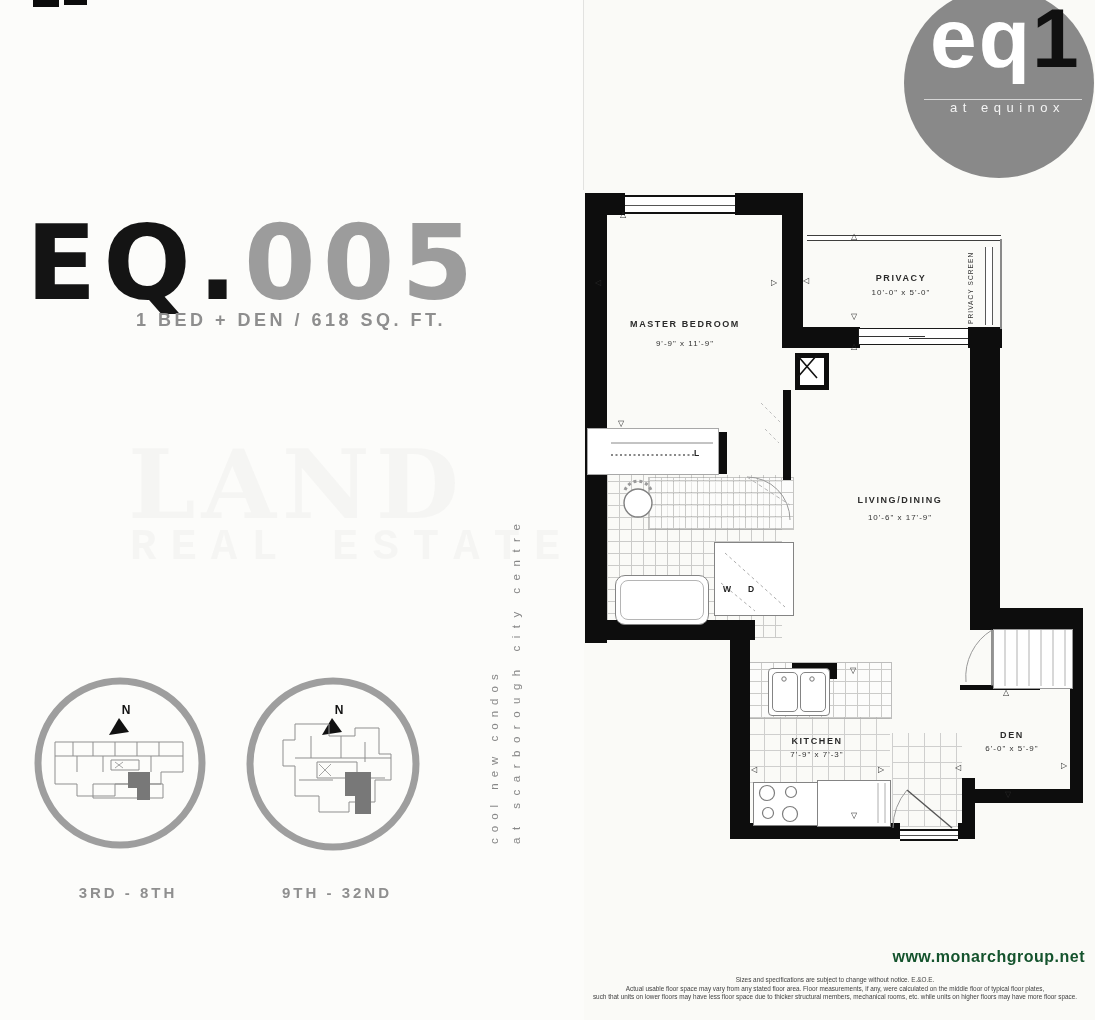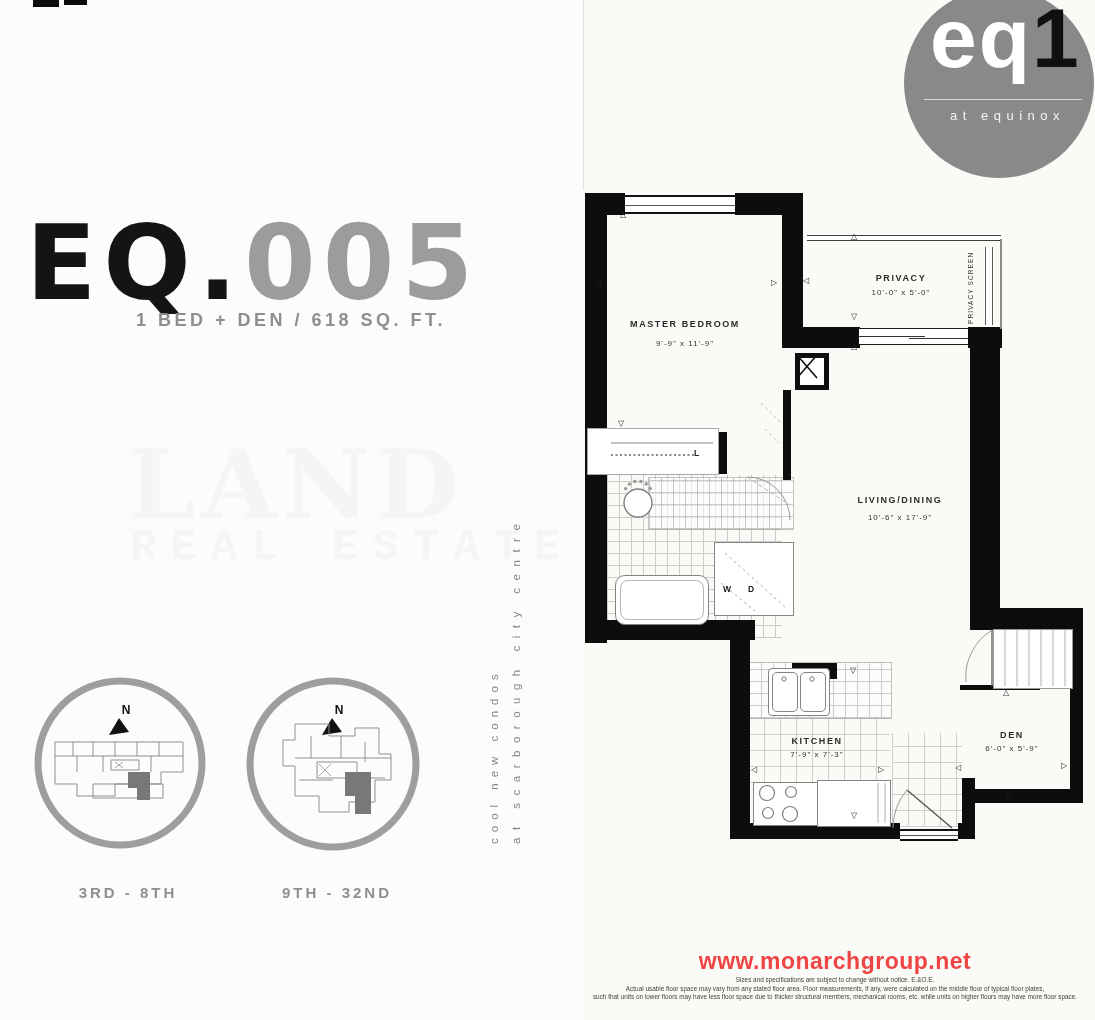--- a/index.html
+++ b/index.html
@@ -28,21 +28,21 @@
   .vt{position:absolute;white-space:nowrap;transform-origin:0 100%;transform:rotate(-90deg);}
   .tagline{color:#878787;font-size:11.5px;font-weight:500;}
   .tl1{left:500px;top:832px;letter-spacing:6px;}
   .tl2{left:522px;top:832px;letter-spacing:7.5px;}
   
   .logo-circle{left:904px;top:-12px;width:190px;height:190px;border-radius:50%;background:#898989;}
   .logo-word{left:26px;top:8px;font-size:84px;font-weight:bold;line-height:1;letter-spacing:2px;}
   .logo-word .lw-eq{color:#ffffff;}
   .logo-word .lw-one{color:#101010;}
   .logo-rule{left:20px;top:111px;width:158px;height:1px;background:rgba(255,255,255,.65);}
-  .logo-sub{left:46px;top:120px;font-size:13px;letter-spacing:5.5px;color:#f4f4f4;white-space:nowrap;}
+  .logo-sub{left:46px;top:112px;font-size:13px;letter-spacing:5.5px;color:#f4f4f4;white-space:nowrap;}
   
   .plan{left:575px;top:185px;width:515px;height:665px;}
   .wall{position:absolute;background:#0d0d0d;}
   .thinline{position:absolute;background:#8a8a8a;}
   .grid{position:absolute;opacity:.55;
     background-image:repeating-linear-gradient(0deg,#adadad 0 1px,transparent 1px 16px),
                      repeating-linear-gradient(90deg,#adadad 0 1px,transparent 1px 16px);}
   .grid-fine{background-image:repeating-linear-gradient(0deg,#a5a5a5 0 1px,transparent 1px 12px),
                      repeating-linear-gradient(90deg,#a5a5a5 0 1px,transparent 1px 12px);}
   .fx{position:absolute;border:1.3px solid #848484;background:#fff;}
@@ -54,21 +54,21 @@
   .slider .p1{position:absolute;left:0;top:45%;width:60%;height:1px;background:#333;}
   .slider .p2{position:absolute;right:0;top:62%;width:55%;height:1px;background:#333;}
   .rl{position:absolute;transform:translateX(-50%);font-size:9px;font-weight:600;letter-spacing:1.6px;color:#2b2b2b;white-space:nowrap;}
   .rd{position:absolute;transform:translateX(-50%);font-size:8px;font-weight:500;letter-spacing:1px;color:#333;white-space:nowrap;}
   .small-tag{position:absolute;font-size:8.5px;font-weight:600;color:#222;}
   .mk{position:absolute;font-size:8px;color:#2a2a2a;line-height:1;}
   .vt-privacy{color:#333;font-size:6.5px;letter-spacing:1.1px;font-weight:500;}
   .shaft{position:absolute;border:5px solid #0d0d0d;background:#fff;}
   .tub-inner{position:absolute;left:4px;top:4px;right:4px;bottom:4px;border:1px solid #b5b5b5;border-radius:8px;}
   
-  .site-url{left:585px;top:948px;width:500px;text-align:center;font-size:23px;font-weight:bold;color:#ef4444;letter-spacing:.5px;}
+  .site-url{left:585px;top:948px;width:500px;text-align:right;font-size:16px;font-weight:bold;color:#14532d;letter-spacing:.5px;}
   .disc{left:560px;width:550px;text-align:center;font-size:6.4px;color:#3f3f3f;line-height:8.6px;}
 </style>
 </head>
 <body>
 
 <div class="abs page-right-tint"></div>
 <div class="abs page-divider"></div>
 <div class="abs reg-mark" style="left:33px;top:0;width:26px;height:7px;"></div>
 <div class="abs reg-mark" style="left:64px;top:0;width:23px;height:5px;"></div>
 

